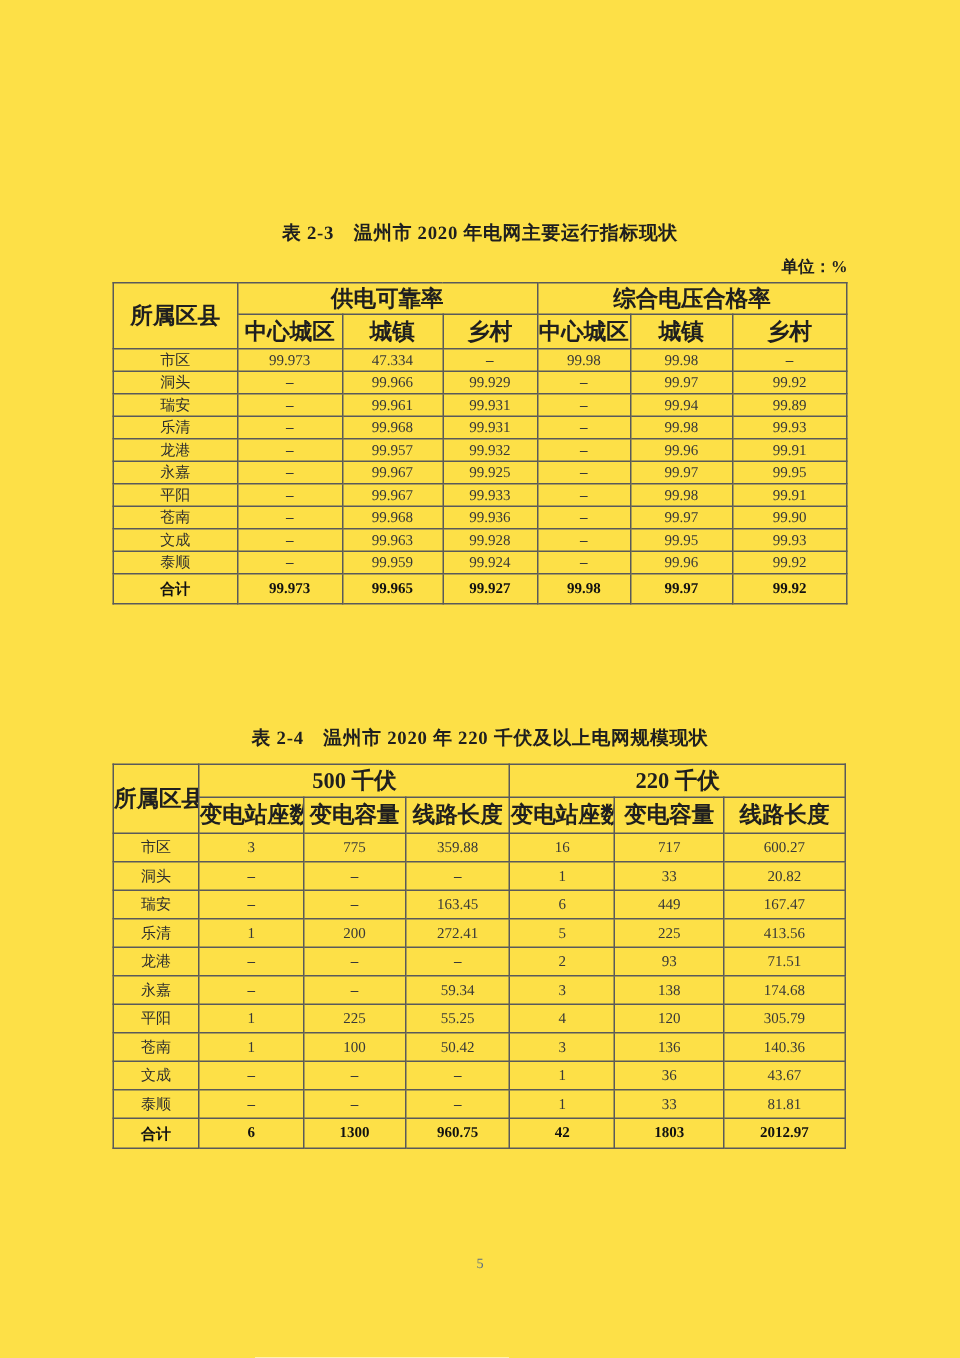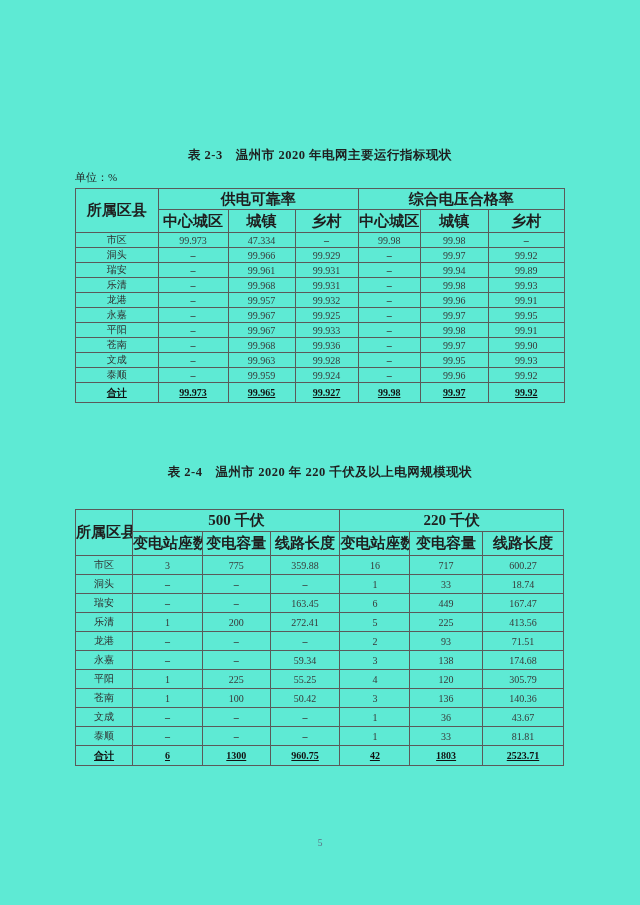--- a/index.html
+++ b/index.html
@@ -1,64 +1,64 @@
 <!DOCTYPE html>
 <html><head>
 <meta charset="utf-8">
 <style>
   html,body{margin:0;padding:0;background:#ffffff;}
   .page{
     position:relative;
     width:640px;height:905px;
-    background:#5eead4;
+    background:#fde047;
     font-family:"Liberation Serif","DejaVu Serif",serif;
     color:#1f1f1f;
     overflow:hidden;
   }
   .tbl-title{
     position:absolute;left:0;width:640px;
     text-align:center;
     font-size:12.5px;font-weight:bold;color:#1f1f1f;
     letter-spacing:0.5px;
   }
   .unit-line{
     position:absolute;left:75px;width:490px;
-    text-align:left;
-    font-size:11px;font-weight:normal;color:#1f1f1f;
+    text-align:right;
+    font-size:11px;font-weight:bold;color:#1f1f1f;
   }
   table.data-table{
     position:absolute;
     border-collapse:collapse;table-layout:fixed;
     font-size:10px;color:#383838;
     border:1.5px solid #4a4a4a;
   }
   table.data-table th, table.data-table td{
     border:1px solid #5a5a5a;
     text-align:center;vertical-align:middle;
     padding:0;overflow:hidden;white-space:nowrap;
   }
   table.data-table th{
     font-weight:bold;color:#1f1f1f;font-size:15px;
   }
   table.data-table td.row-label{color:#2e2e2e;}
-  table.data-table tr.total-row td{font-weight:bold;color:#111;text-decoration:underline;}
+  table.data-table tr.total-row td{font-weight:bold;color:#111;}
   table.data-table td.dash{font-weight:bold;}
   #table-23{left:75px;top:188px;width:490px;height:214px;}
   #table-23 thead tr:nth-child(1){height:21px;}
   #table-23 thead tr:nth-child(2){height:23px;}
   #table-23 tbody tr{height:15px;}
   #table-23 tbody tr.total-row{height:20px;}
   #table-24{left:75px;top:509px;width:489px;height:253px;}
   #table-24 thead tr:nth-child(1){height:22px;}
   #table-24 thead tr:nth-child(2){height:24px;}
   #table-24 tbody tr{height:19px;}
   #table-24 tbody tr.total-row{height:20px;}
   #title-23{top:147px;}
   #unit-23{top:170px;}
-  #title-24{top:464px;}
+  #title-24{top:484px;}
   #unit-24{top:486px;}
   .page-number{
     position:absolute;left:0;top:838px;width:640px;
     text-align:center;font-size:9.5px;color:#5d6f82;
   }
 </style>
 </head>
 <body>
 
 <div class="page">
@@ -231,21 +231,21 @@
           <td>717</td>
           <td>600.27</td>
         </tr>
         <tr>
           <td class="row-label">洞头</td>
           <td class="dash">–</td>
           <td class="dash">–</td>
           <td class="dash">–</td>
           <td>1</td>
           <td>33</td>
-          <td>18.74</td>
+          <td>20.82</td>
         </tr>
         <tr>
           <td class="row-label">瑞安</td>
           <td class="dash">–</td>
           <td class="dash">–</td>
           <td>163.45</td>
           <td>6</td>
           <td>449</td>
           <td>167.47</td>
         </tr>
@@ -312,20 +312,20 @@
           <td>33</td>
           <td>81.81</td>
         </tr>
         <tr class="total-row">
           <td class="row-label">合计</td>
           <td>6</td>
           <td>1300</td>
           <td>960.75</td>
           <td>42</td>
           <td>1803</td>
-          <td>2523.71</td>
+          <td>2012.97</td>
         </tr>
       </tbody>
   </table>
 
   <div class="page-number">5</div>
 
 </div>
 
 </body></html>

